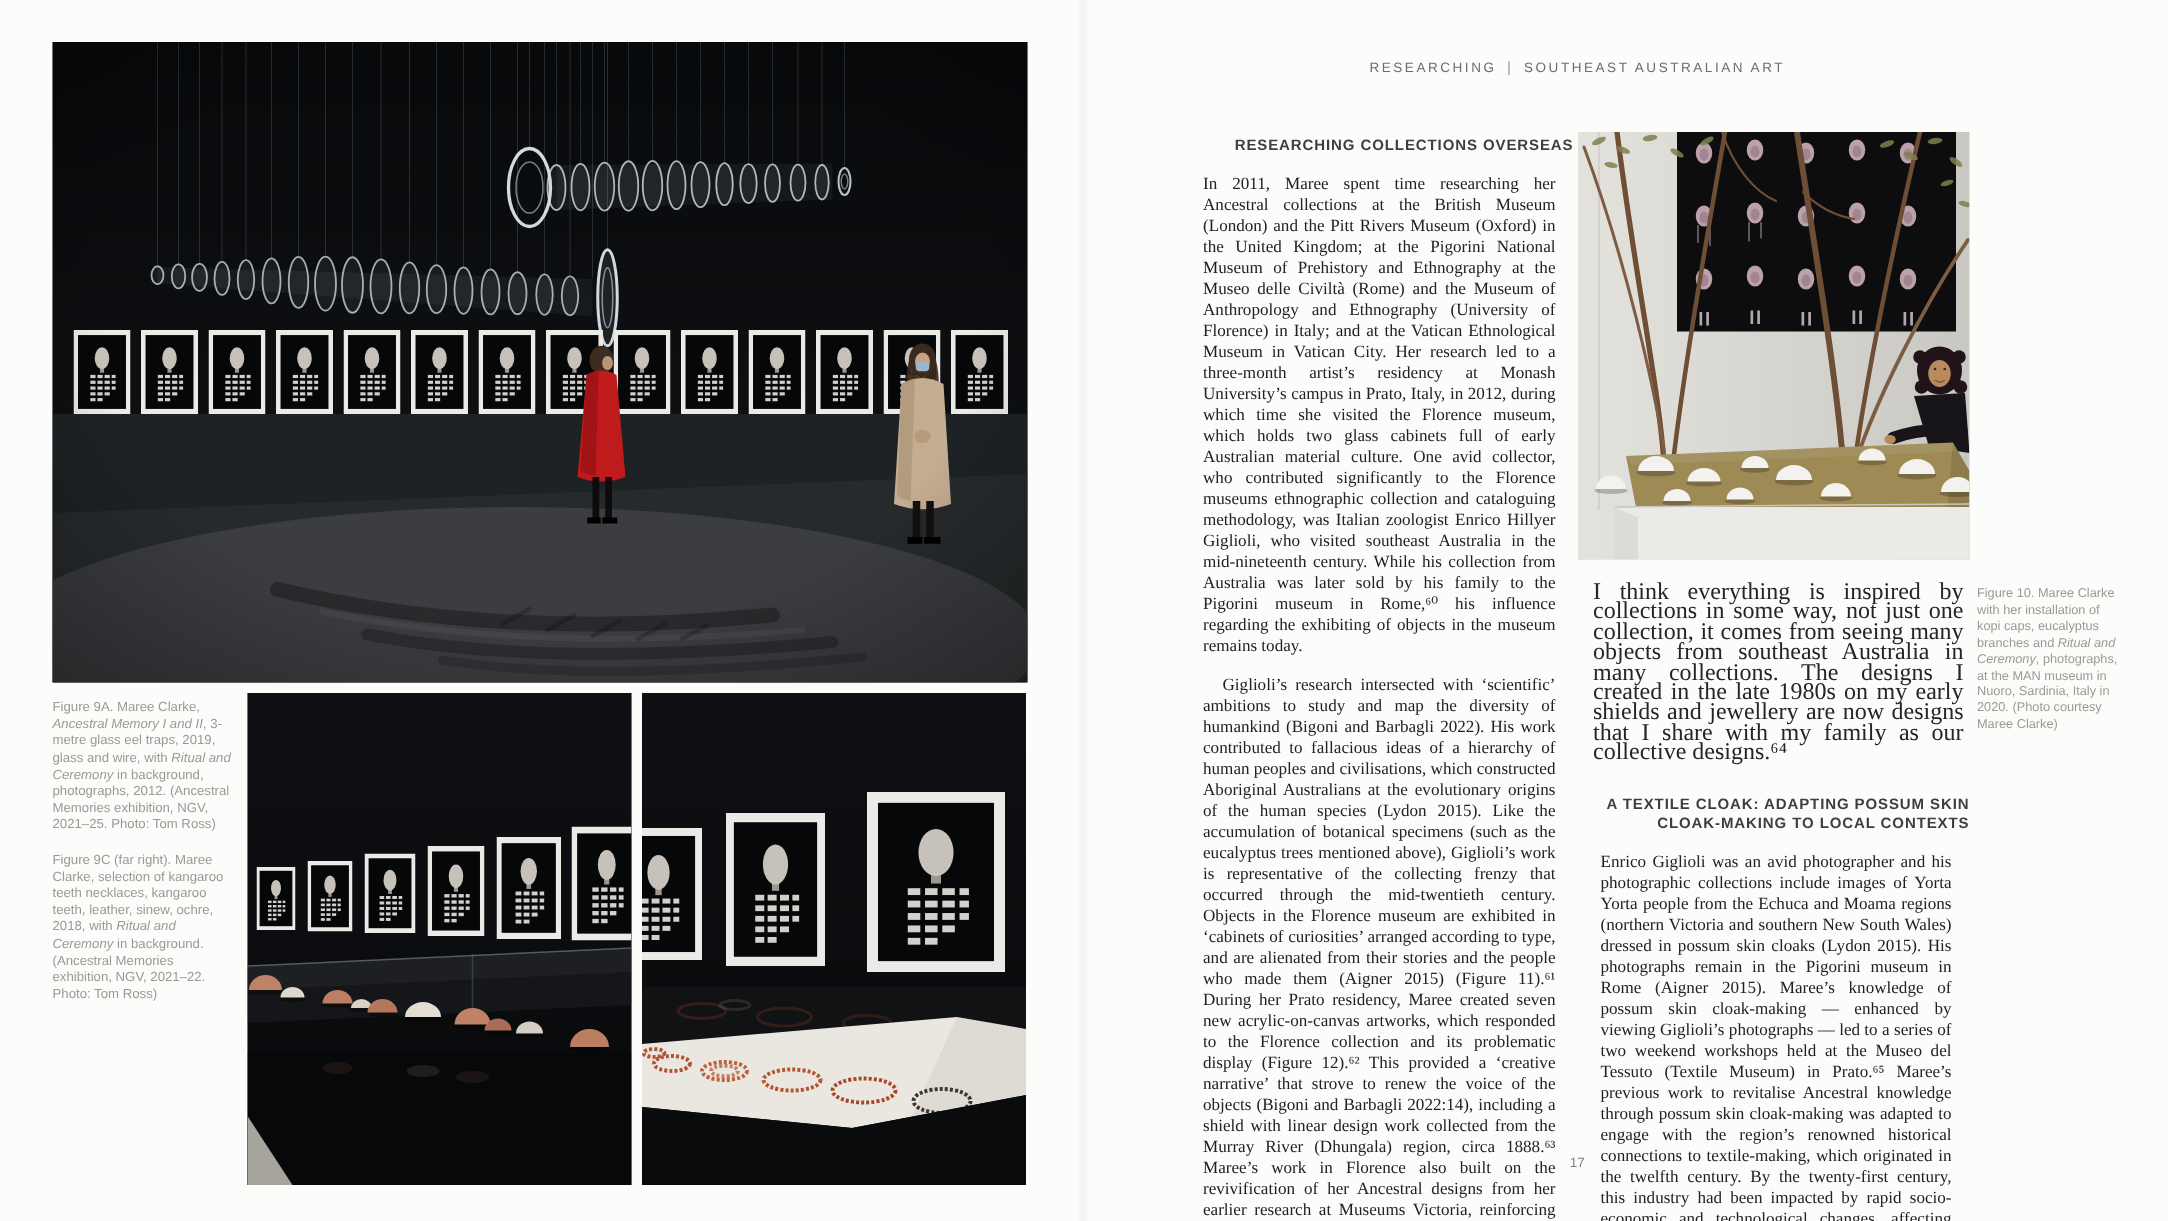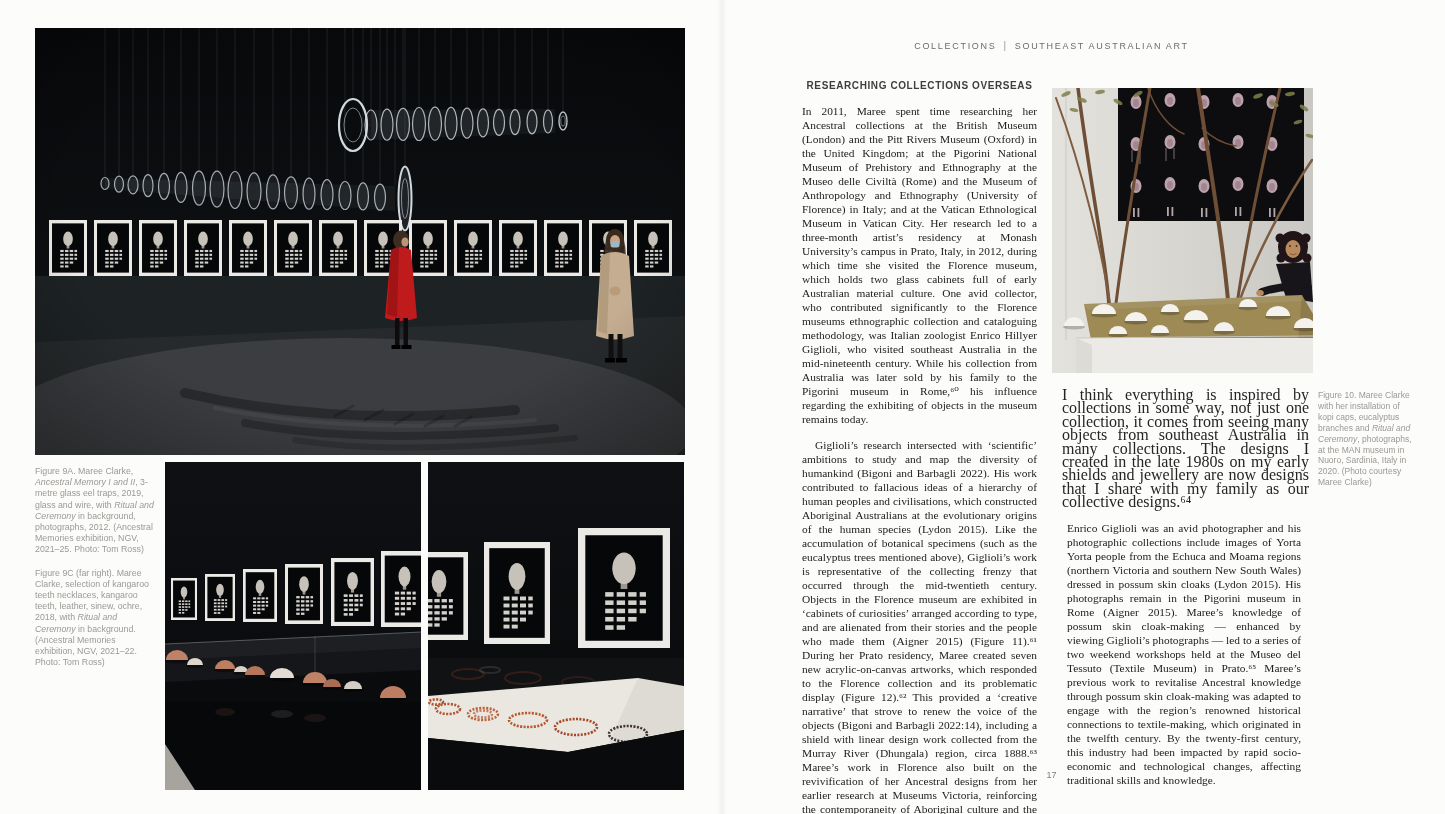--- a/index.html
+++ b/index.html
@@ -27,21 +27,21 @@
   }
   .running-header .divider{color:#9a9a98;padding:0 7px;font-size:10px;}
 
   
   .col{position:absolute;font-size:11.4px;line-height:14px;text-align:justify;color:#222120;}
   .col p{margin:12px;}
   .col p.indent{text-indent:13px;}
   .sec-heading{
     font-family:"Liberation Sans","DejaVu Sans",sans-serif;
     font-size:10px;line-height:13px;letter-spacing:0.6px;color:#3e3e3c;
-    margin:0 0 3px 0;text-align:center;
+    margin:12px 0 3px 0;text-align:right;
   }
   blockquote{
     margin:0 4px 0 7px;padding:0;
     font-size:16px;line-height:13.4px;text-align:justify;color:#262524;
   }
   .after-quote{margin-top:21px;}
   .after-heading{margin-top:2px;}
 
   
   .caption{
@@ -300,21 +300,21 @@
     <ellipse cx="148" cy="265" rx="21" ry="8" stroke="#a64828"></ellipse>
     <ellipse cx="200" cy="272" rx="19" ry="8" stroke="#423230"></ellipse>
     <ellipse cx="243" cy="281" rx="17" ry="8" stroke="#1f1b1d"></ellipse>
     <ellipse cx="252" cy="288" rx="14" ry="7" stroke="#161314"></ellipse>
   </g>
   <polygon points="0,276 140,290 256,268 256,328 0,328" fill="#0a0b0d"></polygon>
 </svg>
 </div>
 
 <div class="abs running-header">
-  <span>COLLECTIONS</span><span class="divider">|</span><span>SOUTHEAST AUSTRALIAN ART</span>
+  <span>RESEARCHING</span><span class="divider">|</span><span>SOUTHEAST AUSTRALIAN ART</span>
 </div>
 
 <div class="col" style="left:790px;top:79px;width:259px;">
   <h3 class="sec-heading">RESEARCHING COLLECTIONS OVERSEAS</h3>
   <p>In 2011, Maree spent time researching her Ancestral collections at the British Museum (London) and the Pitt Rivers Museum (Oxford) in the United Kingdom; at the Pigorini National Museum of Prehistory and Ethnography at the Museo delle Civiltà (Rome) and the Museum of Anthropology and Ethnography (University of Florence) in Italy; and at the Vatican Ethnological Museum in Vatican City. Her research led to a three-month artist’s residency at Monash University’s campus in Prato, Italy, in 2012, during which time she visited the Florence museum, which holds two glass cabinets full of early Australian material culture. One avid collector, who contributed significantly to the Florence museums ethnographic collection and cataloguing methodology, was Italian zoologist Enrico Hillyer Giglioli, who visited southeast Australia in the mid-nineteenth century. While his collection from Australia was later sold by his family to the Pigorini museum in Rome,⁶⁰ his influence regarding the exhibiting of objects in the museum remains today.</p>
   <p class="indent">Giglioli’s research intersected with ‘scientific’ ambitions to study and map the diversity of humankind (Bigoni and Barbagli 2022). His work contributed to fallacious ideas of a hierarchy of human peoples and civilisations, which constructed Aboriginal Australians at the evolutionary origins of the human species (Lydon 2015). Like the accumulation of botanical specimens (such as the eucalyptus trees mentioned above), Giglioli’s work is representative of the collecting frenzy that occurred through the mid-twentieth century. Objects in the Florence museum are exhibited in ‘cabinets of curiosities’ arranged according to type, and are alienated from their stories and the people who made them (Aigner 2015) (Figure 11).⁶¹ During her Prato residency, Maree created seven new acrylic-on-canvas artworks, which responded to the Florence collection and its problematic display (Figure 12).⁶² This provided a ‘creative narrative’ that strove to renew the voice of the objects (Bigoni and Barbagli 2022:14), including a shield with linear design work collected from the Murray River (Dhungala) region, circa 1888.⁶³ Maree’s work in Florence also built on the revivification of her Ancestral designs from her earlier research at Museums Victoria, reinforcing the contemporaneity of Aboriginal culture and the ongoing presence of southeast Australian Aboriginality for future generations:</p>
 </div>
 
 <div class="photo" style="left:1052px;top:88px;width:261px;height:285px;background:#d6d4cf;">
 <svg viewBox="0 0 261 285" preserveAspectRatio="none">
@@ -458,18 +458,19 @@
     <path d="M24,250 L261,248" stroke="#c9c7c2" stroke-width="1"></path>
     <polygon points="24,250 40,257 40,285 24,285" fill="#dddbd6"></polygon>
   </g>
   <path d="M210,204 Q232,196 256,200" stroke="#17141a" stroke-width="8" fill="none" stroke-linecap="round"></path>
   <ellipse cx="208" cy="205" rx="3.8" ry="3" fill="#b98a5e"></ellipse>
 </svg>
 </div>
 
 <div class="col" style="left:1055px;top:388px;width:258px;">
   <blockquote>I think everything is inspired by collections in some way, not just one collection, it comes from seeing many objects from southeast Australia in many collections. The designs I created in the late 1980s on my early shields and jewellery are now designs that I share with my family as our collective designs.⁶⁴</blockquote>
+  <h3 class="sec-heading after-quote">A TEXTILE CLOAK: ADAPTING POSSUM SKIN CLOAK-MAKING TO LOCAL CONTEXTS</h3>
   <p class="after-heading">Enrico Giglioli was an avid photographer and his photographic collections include images of Yorta Yorta people from the Echuca and Moama regions (northern Victoria and southern New South Wales) dressed in possum skin cloaks (Lydon 2015). His photographs remain in the Pigorini museum in Rome (Aigner 2015). Maree’s knowledge of possum skin cloak-making — enhanced by viewing Giglioli’s photographs — led to a series of two weekend workshops held at the Museo del Tessuto (Textile Museum) in Prato.⁶⁵ Maree’s previous work to revitalise Ancestral knowledge through possum skin cloak-making was adapted to engage with the region’s renowned historical connections to textile-making, which originated in the twelfth century. By the twenty-first century, this industry had been impacted by rapid socio-economic and technological changes, affecting traditional skills and knowledge.</p>
 </div>
 
 <div class="abs caption fig10-caption"><span>Figure 10. Maree Clarke with her installation of kopi caps, eucalyptus branches and </span><i>Ritual and Ceremony</i><span>, photographs, at the MAN museum in Nuoro, Sardinia, Italy in 2020. (Photo courtesy Maree Clarke)</span></div>
 
 <div class="abs page-number">17</div>
 
 </body></html>

